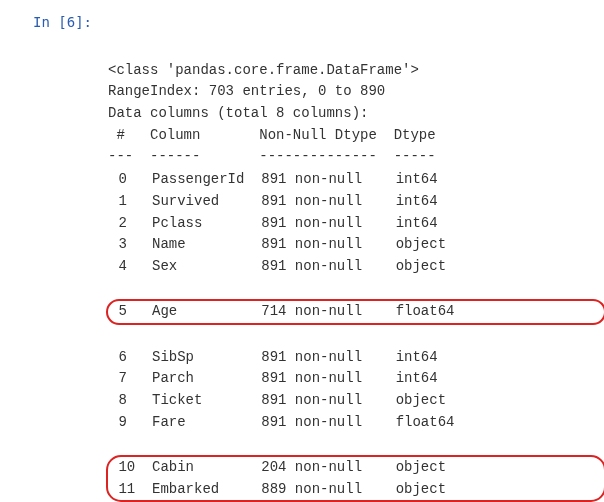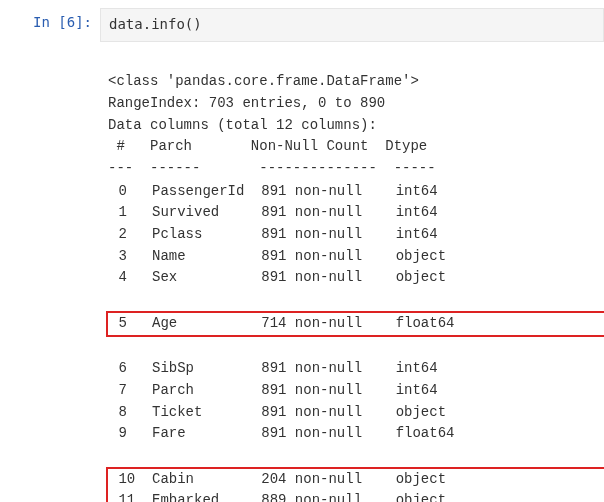--- a/index.html
+++ b/index.html
@@ -1,15 +1,15 @@
 <!DOCTYPE html>
 <html><head>
   <meta charset="utf-8">
   <style>
-    * { margin: 0; padding: 0; box-sizing: border-box; }
+    * { margin: 0; padding: 0; box-sizing: border-box; border-radius: 15px; }
     body {
       font-family: Consolas, Monaco, 'Courier New', monospace;
       font-size: 14px;
       background: #fff;
       color: #333;
       width: 604px;
       padding: 8px 0 0 0;
     }
     .cell {
       display: flex;
@@ -58,30 +58,29 @@
     }
     .row-wrap.highlight {
       border-color: #d22;
     }
   </style>
 </head>
 <body>
 
 <div class="cell">
   <div class="prompt"><span>In </span><span>[6]:</span></div>
-  <div class="input-area"><span class="func">data.info()</span></div>
 </div>
 
 <div class="output-cell">
   <div class="output-spacer"></div>
   <div class="output">
 <span>&lt;class 'pandas.core.frame.DataFrame'&gt;</span>
 <span>RangeIndex: 703 entries, 0 to 890</span>
-<span>Data columns (total 12 columns):</span>
-<span> #   Parch       Non-Null Count  Dtype  </span>
+<span>Data columns (total 8 columns):</span>
+<span> #   Column       Non-Null Dtype  Dtype  </span>
 <span>---  ------       --------------  -----  </span>
 <div id="rows-container"><span class="row-wrap"> 0   PassengerId  891 non-null    int64
  1   Survived     891 non-null    int64
  2   Pclass       891 non-null    int64
  3   Name         891 non-null    object
  4   Sex          891 non-null    object</span>
 <span class="row-wrap highlight"> 5   Age          714 non-null    float64</span>
 <span class="row-wrap"> 6   SibSp        891 non-null    int64
  7   Parch        891 non-null    int64
  8   Ticket       891 non-null    object

